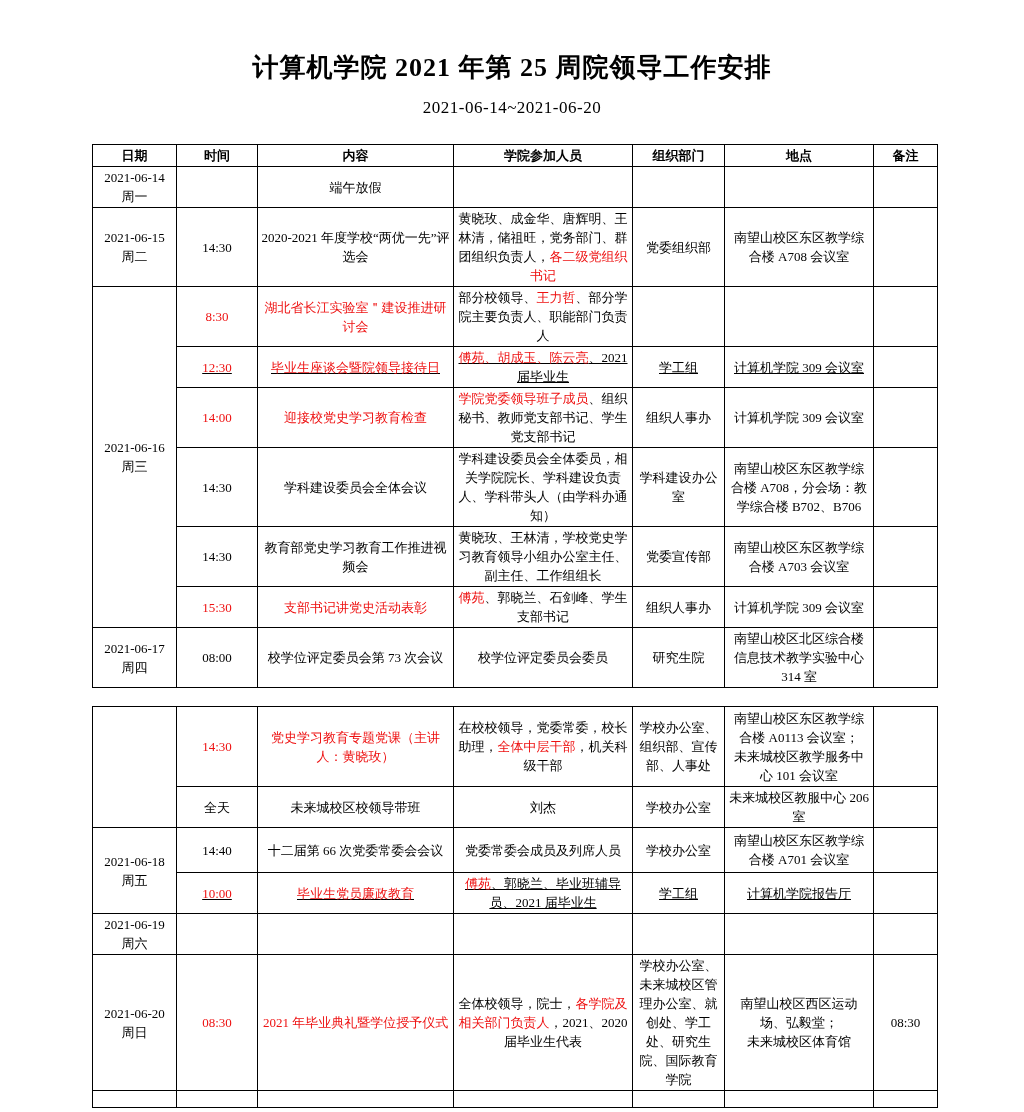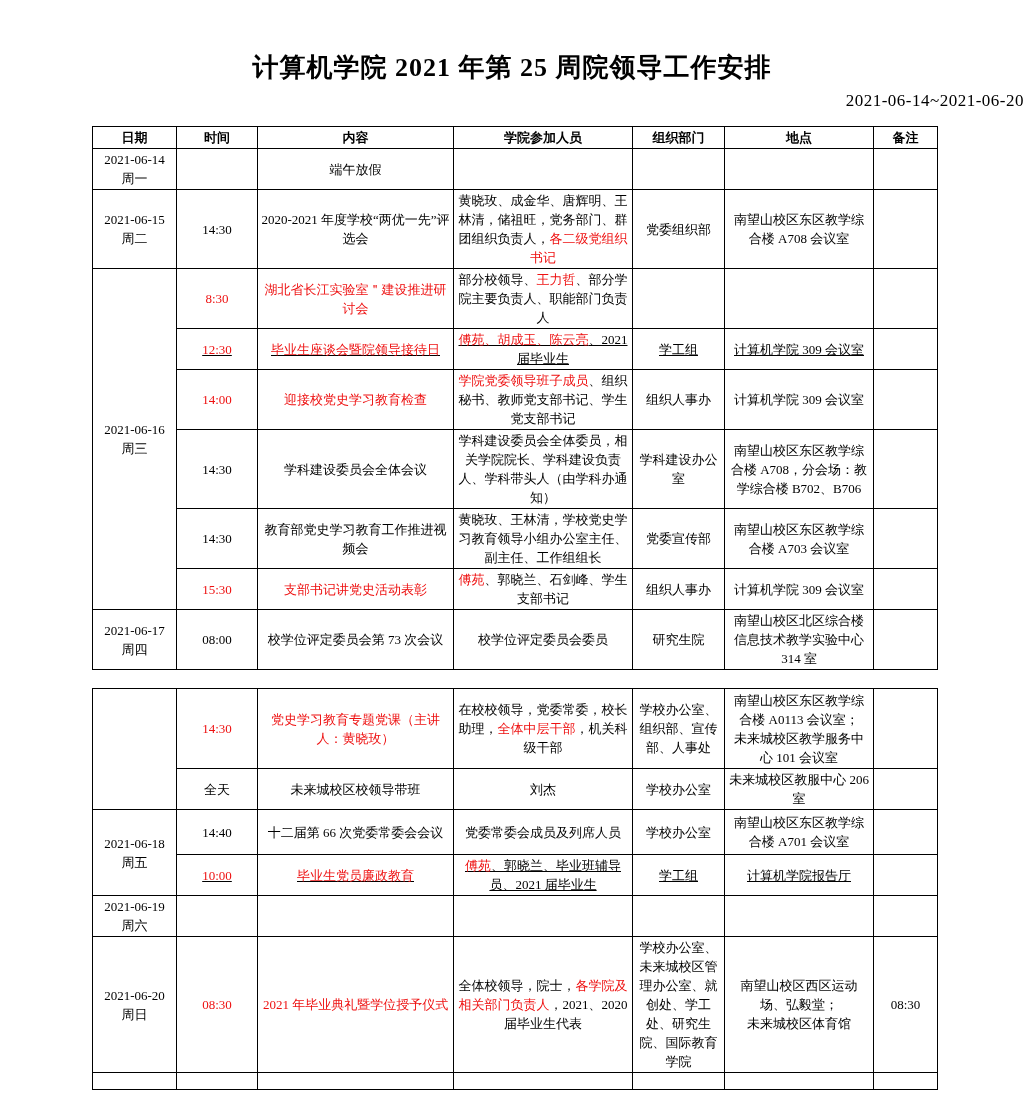--- a/index.html
+++ b/index.html
@@ -9,29 +9,29 @@
     width: 1024px; height: 1112px; background: #ffffff;
     font-family: "Liberation Serif", "DejaVu Serif", serif;
     color: var(--ink);
   }
   .page { position: relative; width: 1024px; height: 1112px; overflow: hidden; }
   .title {
     padding-top: 50px; text-align: center;
     font-size: 26px; font-weight: bold; letter-spacing: 1px;
   }
   .subtitle {
-    margin-top: 6px; text-align: right;
+    margin-top: 13px; text-align: center;
     font-size: 17px; letter-spacing: 0.5px;
   }
   table.sched {
     border-collapse: collapse; table-layout: fixed;
     margin-left: 92px; width: 845px;
     border: 1px solid var(--ink);
   }
-  table.sched.first { margin-top: 15px; }
+  table.sched.first { margin-top: 26px; }
   table.sched.second { margin-top: 18px; }
   .sched th, .sched td {
     border: 1px solid var(--ink);
     text-align: center; vertical-align: middle;
     font-size: 13px; line-height: 19px;
     padding: 1px 3px;
     white-space: pre-line;
     word-break: break-word;
   }
   .sched th { font-weight: bold; }

